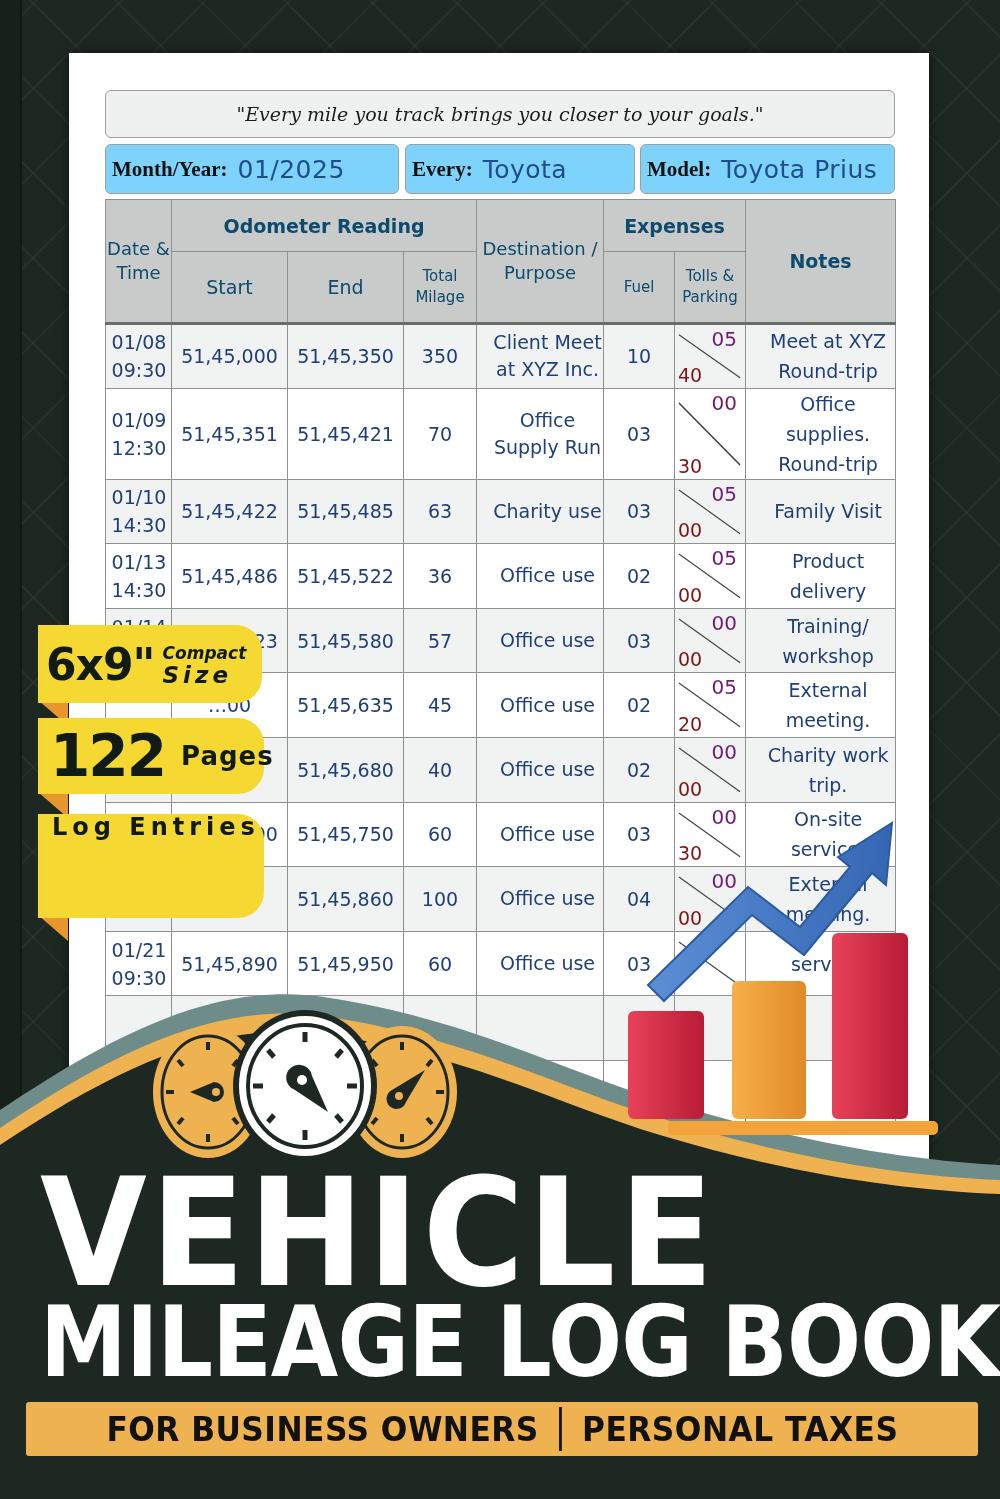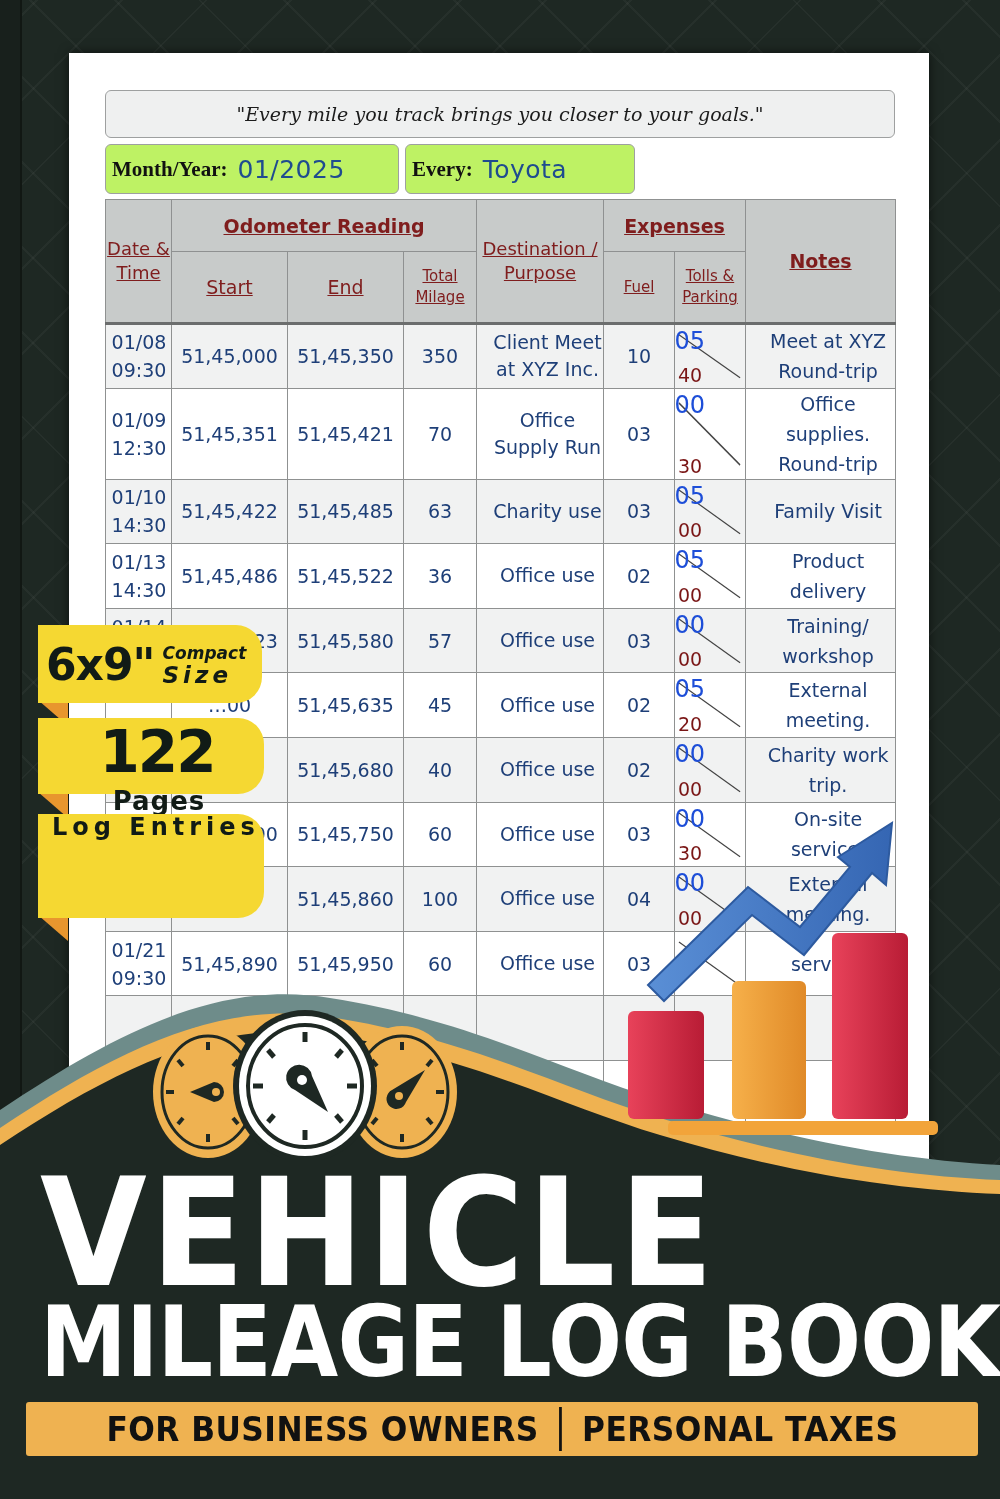--- a/index.html
+++ b/index.html
@@ -29,21 +29,21 @@
   }
   .quote-box {
     position: absolute; left: 36px; top: 37px; width: 790px; height: 48px;
     background: #eff0f0; border: 1.5px solid #9ea0a0; border-radius: 6px;
     display: flex; align-items: center; justify-content: center;
     font-family: "DejaVu Serif", serif; font-style: italic;
     font-size: 19px; color: #1c1c1c;
   }
   .info-box {
     position: absolute; top: 91px; height: 50px;
-    background: #bef264; border: 1.5px solid #9ea0a0; border-radius: 6px;
+    background: #7dd3fc; border: 1.5px solid #9ea0a0; border-radius: 6px;
     display: flex; align-items: center; padding-left: 6px;
   }
   .info-box .lbl {
     font-family: "Liberation Serif", serif; font-weight: bold;
     font-size: 21px; color: #111; margin-right: 10px;
   }
   .info-box .val {
     font-family: "DejaVu Sans", sans-serif; font-size: 25px; color: #1f4c8f;
     letter-spacing: 0.5px;
   }
@@ -53,64 +53,63 @@
 
   
   table.log {
     position: absolute; left: 36px; top: 146px; width: 790px;
     border-collapse: collapse; table-layout: fixed;
   }
   table.log th, table.log td {
     border: 1.5px solid #8f9191; text-align: center; vertical-align: middle;
   }
   table.log thead th {
-    background: #c8cbca; color: #7f1d1d; font-weight: normal;
+    background: #c8cbca; color: #0c4a6e; font-weight: normal;
     font-size: 19px;
-    text-decoration: underline;
   }
   table.log thead th.bold { font-weight: bold; font-size: 19px; }
   table.log thead th.small { font-size: 15px; line-height: 21px; }
   table.log thead th.med { font-size: 18px; line-height: 24px; }
   table.log thead tr.r1 th { height: 52px; }
   table.log thead tr.r2 th { height: 72px; }
   table.log thead { border-bottom: 3px solid #6b6d6d; }
 
   table.log tbody tr { height: 64.6px; margin-left: 10px; }
   table.log tbody tr:nth-child(odd) td { background: #f1f2f2; }
   table.log tbody tr:nth-child(even) td { background: #ffffff; }
   table.log td {
     font-family: "DejaVu Sans", sans-serif; color: #1e3f78; font-size: 19px;
   }
   td.dt { color: #d03a3a; font-size: 19px; line-height: 28px; text-align: left; padding-left: 1px; }
   td.fuel { color: #7a1616; font-size: 19px; }
   td.dest, td.notes { text-align: left; padding-left: 15px; line-height: 27px; font-size: 20px; }
   td.notes { font-size: 19px; line-height: 30px; }
   td.tolls { position: relative; padding: 0; }
-  td.tolls .tt { position: absolute; right: 40px; top: 2px; color: #1d4ed8; font-size: 24px; }
+  td.tolls .tt { position: absolute; right: 8px; top: 2px; color: #701a75; font-size: 20px; }
   td.tolls .tb { position: absolute; left: 3px; bottom: 2px; color: #7a1616; font-size: 19px; }
   td.tolls svg { position: absolute; inset: 0; width: 100%; height: 100%; }
 
   
   .badge {
     position: absolute; left: 38px; background: #f5d832;
     border-radius: 0 26px 26px 0; color: #111b16;
     font-family: "DejaVu Sans", sans-serif; font-weight: bold;
     display: flex; align-items: center; z-index: 5;
   }
   .badge-tail {
     position: absolute; left: 38px; width: 30px; height: 26px;
     background: #e8962e; z-index: 4;
     clip-path: polygon(0 0, 100% 0, 100% 100%);
   }
   .b1 { top: 625px; width: 224px; height: 78px; }
   .b1 .big { font-size: 44px; margin-left: 8px; letter-spacing: -1px; }
   .b1 .stack { display: flex; flex-direction: column; margin-left: 8px; line-height: 22px; font-style: italic; }
   .b1 .stack .s1 { font-size: 17px; }
   .b1 .stack .s2 { font-size: 23px; letter-spacing: 4px; }
-  .b2 { top: 718px; width: 226px; height: 76px; flex-direction: column; }
+  .b2 { top: 718px; width: 226px; height: 76px; }
   .b2 .big { font-size: 58px; margin-left: 12px; letter-spacing: -2px; }
   .b2 .sm { font-size: 26px; margin-left: 16px; letter-spacing: 1px; }
   .b3 { top: 814px; width: 226px; height: 104px; flex-direction: column; align-items: flex-start; }
   .b3 .big { font-size: 62px; margin-left: 12px; line-height: 68px; letter-spacing: -2px; }
   .b3 .big sup { font-size: 24px; vertical-align: 4px; margin-left: 2px; }
   .b3 .sm { font-size: 24px; margin-left: 14px; letter-spacing: 5px; line-height: 26px; }
 
   
   .chart-gfx { position: absolute; left: 600px; top: 815px; width: 360px; height: 330px; z-index: 6; }
 
@@ -150,20 +149,24 @@
 <div class="sheet">
   <div class="quote-box">"Every mile you track brings you closer to your goals."</div>
 
   <div class="info-box ib1">
     <span class="lbl">Month/Year:</span>
     <span class="val">01/2025</span>
   </div>
   <div class="info-box ib2">
     <span class="lbl">Every:</span>
     <span class="val">Toyota</span>
+  </div>
+  <div class="info-box ib3">
+    <span class="lbl">Model:</span>
+    <span class="val">Toyota Prius</span>
   </div>
 
   <table class="log">
     <colgroup>
       <col style="width:66px">
         <col style="width:116px">
         <col style="width:116px">
         <col style="width:73px">
       <col style="width:127px">
         <col style="width:71px">

